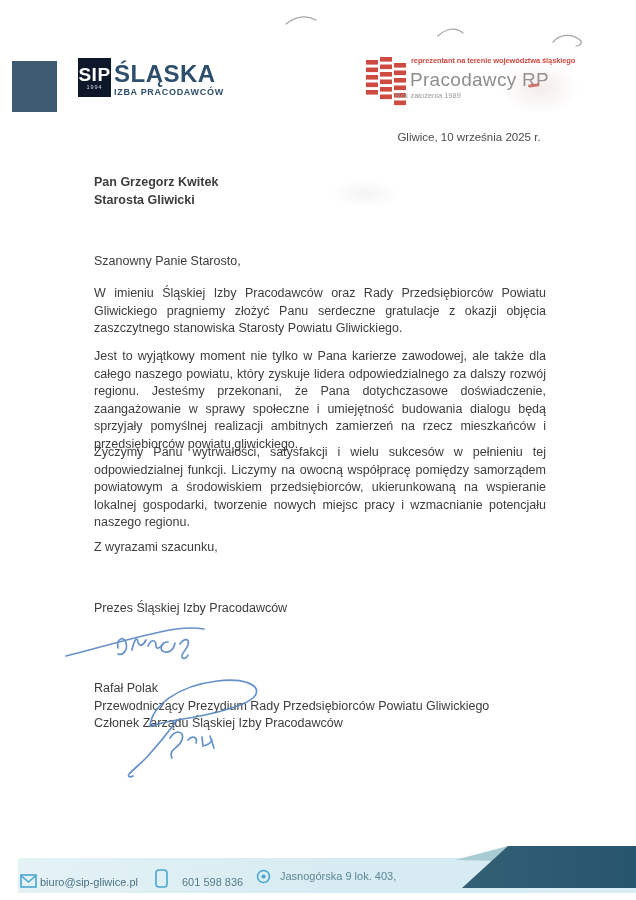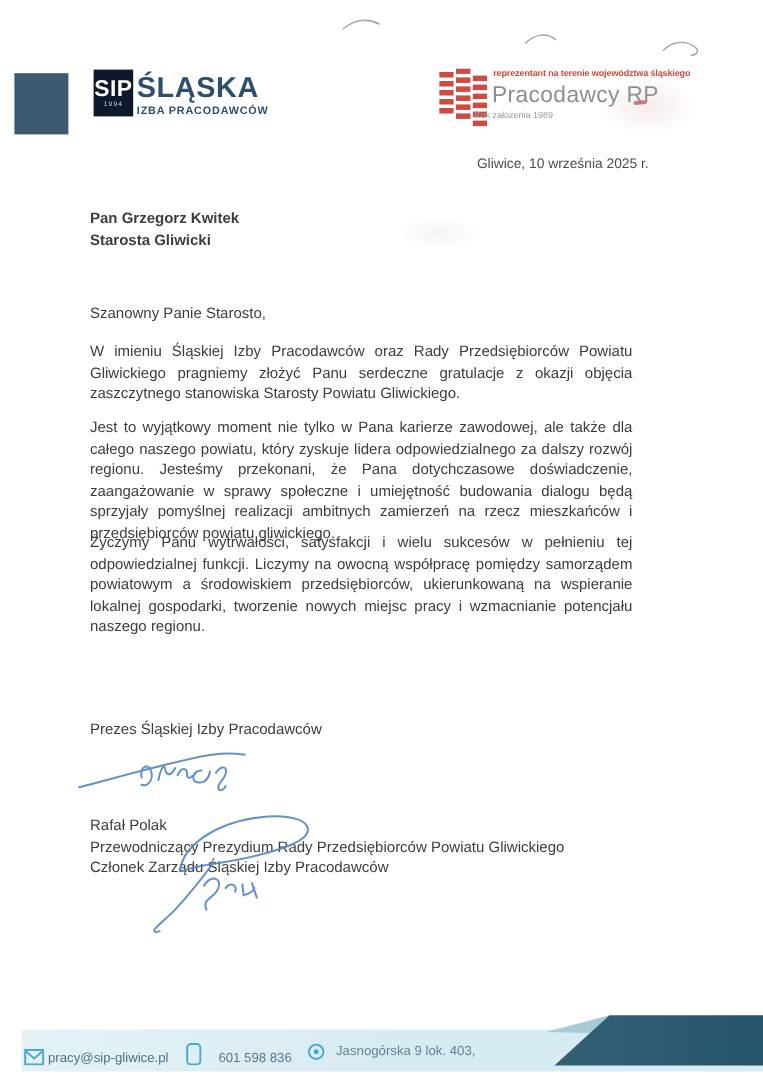--- a/index.html
+++ b/index.html
@@ -20,21 +20,21 @@
   .sip-sub{position:absolute;left:114px;top:87px;font-weight:700;font-size:9px;letter-spacing:.7px;color:#2d4f6b;}
   .rp-bricks{position:absolute;left:366px;top:57px;}
   .rp-tagline{position:absolute;left:411px;top:56px;font-size:7.5px;letter-spacing:-.1px;color:#cf4a40;font-weight:700;white-space:nowrap;text-align:center;}
   .rp-name{position:absolute;left:410px;top:69px;font-size:19px;color:#8e8e8e;letter-spacing:.3px;}
   .rp-sub{position:absolute;left:395px;top:91px;font-size:7.5px;color:#9a9a9a;}
   .rp-dash{position:absolute;left:528px;top:84px;width:11px;height:2.6px;background:#c6554a;
     transform:rotate(-6deg);border-radius:2px;opacity:.85;}
   .date-line{position:absolute;left:378px;top:131px;width:182px;text-align:center;
     font-size:11.5px;color:#4c4c4c;}
   
-  .txt{position:absolute;left:75px;width:452px;font-size:12.5px;line-height:17.5px;color:#3d3d3d;}
+  .txt{position:absolute;left:94px;width:452px;font-size:12.5px;line-height:17.5px;color:#3d3d3d;}
   .just{text-align:justify;}
   .bold{font-weight:700;}
   .recipient{top:174px;}
   .salutation{top:253px;}
   .para1{top:285px;}
   .para2{top:348px;}
   .para3{top:444px;}
   .closing{top:539px;}
   .signer1{top:600px;}
   .signer2{top:680px;}
@@ -104,20 +104,21 @@
 
   <div class="txt recipient bold">
     <div>Pan Grzegorz Kwitek</div>
     <div>Starosta Gliwicki</div>
   </div>
 
   <div class="txt salutation">Szanowny Panie Starosto,</div>
   <div class="txt para1 just">W imieniu Śląskiej Izby Pracodawców oraz Rady Przedsiębiorców Powiatu Gliwickiego pragniemy złożyć Panu serdeczne gratulacje z okazji objęcia zaszczytnego stanowiska Starosty Powiatu Gliwickiego.</div>
   <div class="txt para2 just">Jest to wyjątkowy moment nie tylko w Pana karierze zawodowej, ale także dla całego naszego powiatu, który zyskuje lidera odpowiedzialnego za dalszy rozwój regionu. Jesteśmy przekonani, że Pana dotychczasowe doświadczenie, zaangażowanie w sprawy społeczne i umiejętność budowania dialogu będą sprzyjały pomyślnej realizacji ambitnych zamierzeń na rzecz mieszkańców i przedsiębiorców powiatu gliwickiego.</div>
   <div class="txt para3 just">Życzymy Panu wytrwałości, satysfakcji i wielu sukcesów w pełnieniu tej odpowiedzialnej funkcji. Liczymy na owocną współpracę pomiędzy samorządem powiatowym a środowiskiem przedsiębiorców, ukierunkowaną na wspieranie lokalnej gospodarki, tworzenie nowych miejsc pracy i wzmacnianie potencjału naszego regionu.</div>
+  <div class="txt closing">Z wyrazami szacunku,</div>
 
   <div class="txt signer1">
     <div>Prezes Śląskiej Izby Pracodawców</div>
   </div>
 
   <svg class="sig-svg" style="left:62px;top:620px" width="150" height="45" viewBox="0 0 150 45">
     <g fill="none" stroke="#5585c5" stroke-width="1.7" stroke-linecap="round" opacity=".9">
       <path d="M4,36 C28,30 62,20 98,12 C115,8 130,7 142,9"></path>
       <path d="M56,28 c-2,-9 6,-13 8,-5 c2,7 -3,13 -8,11"></path>
       <path d="M70,30 c2,-10 5,-14 6,-8 c1,5 5,4 8,-2"></path>
@@ -146,21 +147,21 @@
   </svg>
 
   <div class="footer-band"></div>
 
   <svg class="ico ico-mail" width="17" height="14" viewBox="0 0 17 14">
     <g fill="none" stroke="#49a6d2" stroke-width="1.6">
       <rect x="1" y="1" width="15" height="12"></rect>
       <path d="M1.5,2 L8.5,8 L15.5,2"></path>
     </g>
   </svg>
-  <div class="footer-item footer-email">pracy@sip-gliwice.pl</div>
+  <div class="footer-item footer-email">biuro@sip-gliwice.pl</div>
 
   <svg class="ico ico-phone" width="13" height="19" viewBox="0 0 13 19">
     <rect x="1" y="1" width="11" height="17" rx="3" fill="none" stroke="#49a6d2" stroke-width="1.6"></rect>
   </svg>
   <div class="footer-item footer-phone">601 598 836</div>
 
   <svg class="ico ico-pin" width="15" height="15" viewBox="0 0 15 15">
     <circle cx="7.5" cy="7.5" r="6" fill="none" stroke="#49a6d2" stroke-width="1.6"></circle>
     <circle cx="7.5" cy="7.5" r="2.1" fill="#49a6d2"></circle>
   </svg>

